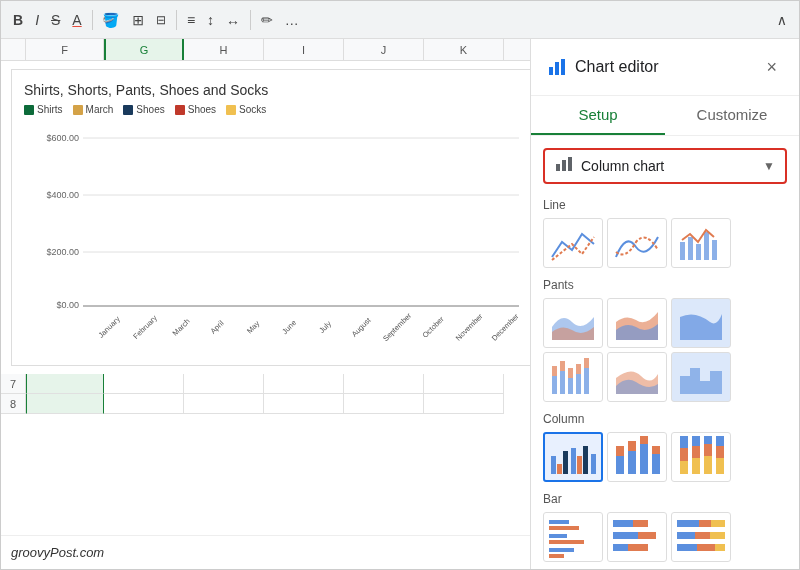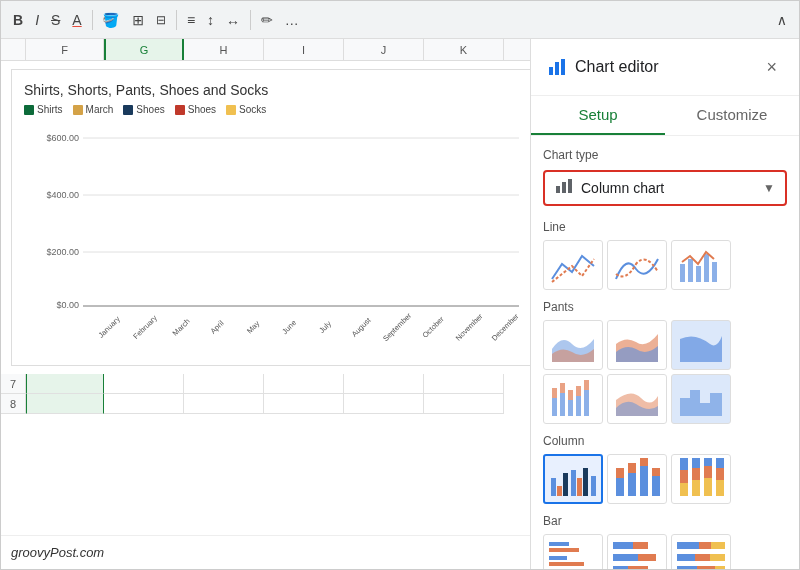--- a/index.html
+++ b/index.html
@@ -529,21 +529,20 @@
       </div>
       <button id="editor-close">×</button>
     </div>
 
     <div id="editor-tabs">
       <div class="editor-tab active">Setup</div>
       <div class="editor-tab">Customize</div>
     </div>
 
     <div id="editor-content">
-      <div id="chart-type-label">Chart type</div>
 
       <div id="chart-type-selector">
         <span id="chart-type-icon">
           <svg width="18" height="16" viewBox="0 0 18 16">
             <rect x="1" y="8" width="4" height="7" fill="#5f6368"></rect>
             <rect x="7" y="4" width="4" height="11" fill="#5f6368"></rect>
             <rect x="13" y="1" width="4" height="14" fill="#5f6368"></rect>
           </svg>
         </span>
         <span id="chart-type-name">Column chart</span>

